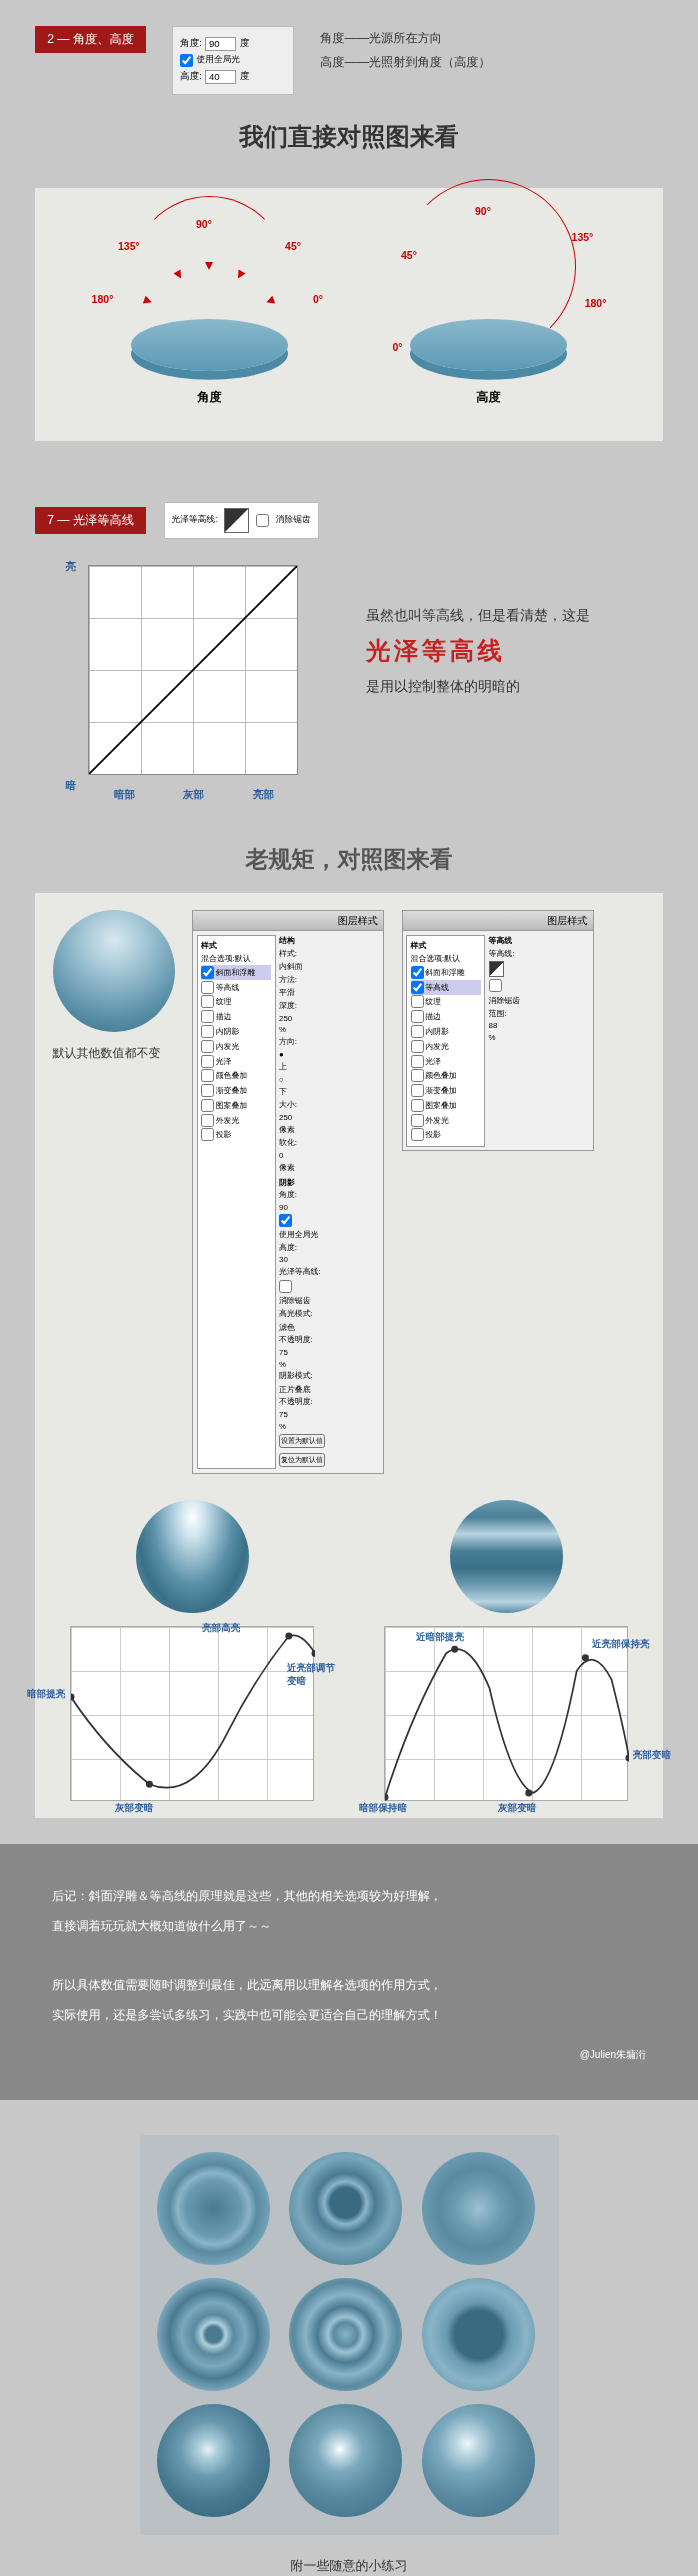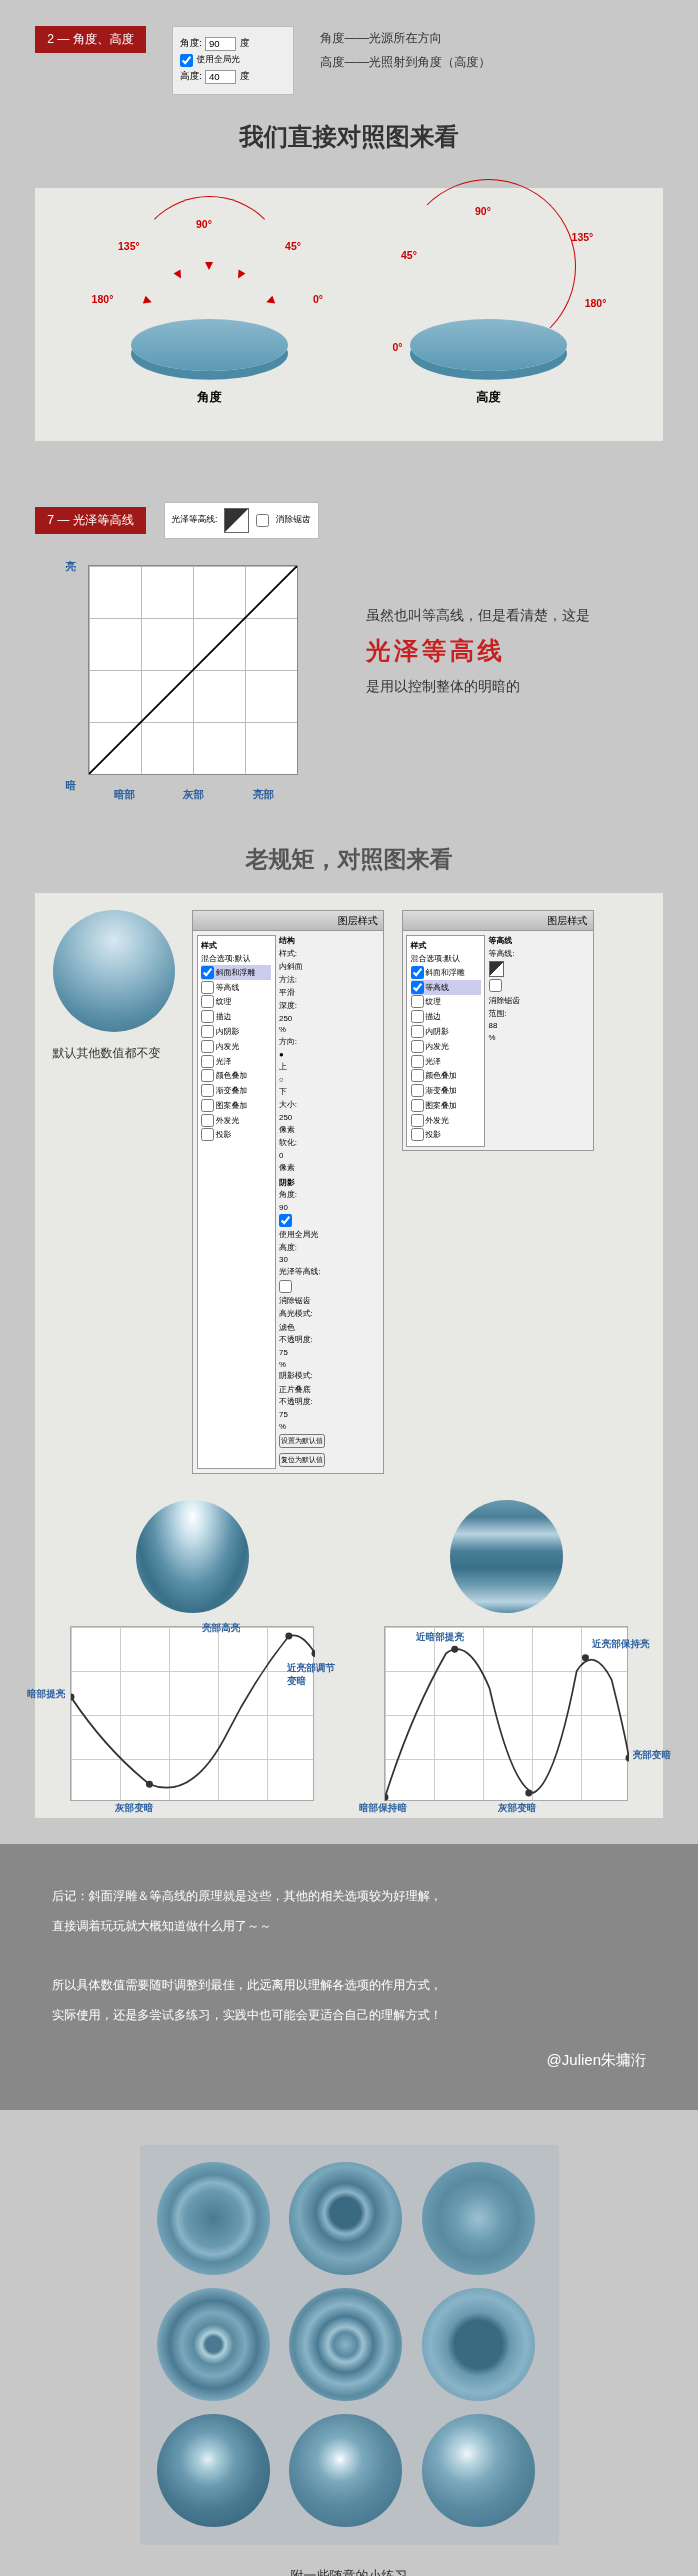--- a/index.html
+++ b/index.html
@@ -57,21 +57,21 @@
 .curve-ex { width: 279px; }
 .sphere2 { width: 113px; height: 113px; border-radius: 50%; margin: 0 auto 13px; }
 .sphere-a { background: radial-gradient(ellipse at 50% 15%, #fff 0%, #cde4ee 15%, #5a8fa8 50%, #3a6f88 70%, #5a8fa8 90%); }
 .sphere-b { background: linear-gradient(180deg, #6a9ab0 0%, #4a7f98 15%, #b8d4e0 30%, #4a7f98 45%, #3a6f88 60%, #6a9ab0 75%, #b8d4e0 90%, #5a8fa8 100%); }
 .curve-chart { width: 244px; height: 175px; border: 0.9px solid #aaa; background: #fff; position: relative; margin: 0 auto; background-image: linear-gradient(#ccc 0.9px, transparent 0.9px), linear-gradient(90deg, #ccc 0.9px, transparent 0.9px); background-size: 49px 44px; }
 .anno { position: absolute; font-size: 9.6px; color: #2a5f9e; font-weight: bold; }
 
 
 .footer { background: #888; padding: 35px 52px; color: #fff; font-size: 12.2px; line-height: 2; }
 .footer p { margin: 5.2px 0; }
-.attrib { text-align: right; font-size: 15px; margin-top: 17.5px; }
+.attrib { text-align: right; font-size: 10px; margin-top: 17.5px; }
 
 
 .final-sec { background: #c8c8c8; padding: 35px; text-align: center; }
 .knob-grid { width: 419px; background: #bbc0c4; padding: 17.5px; margin: 0 auto; display: grid; grid-template-columns: repeat(3, 1fr); gap: 13px; border-radius: 3.5px; }
 .knob { width: 113px; height: 113px; border-radius: 50%; }
 .k1 { background: radial-gradient(circle at 50% 50%, #4a7a92 0%, #6a9ab0 35%, #8ab4c8 45%, #5a8aa0 55%, #6a9ab0 65%, #9cc2d2 90%); }
 .k2 { background: radial-gradient(circle at 50% 45%, #3a6a82 0%, #3a6a82 18%, #8ab4c8 25%, #4a7a92 35%, #7aa8bc 55%, #5a8aa0 75%, #8ab4c8 95%); }
 .k3 { background: radial-gradient(circle at 50% 50%, #9cc2d2 0%, #6a9ab0 30%, #5a8aa0 50%, #6a9ab0 70%, #8ab4c8 90%); }
 .k4 { background: radial-gradient(circle at 50% 50%, #4a7a92 0%, #4a7a92 10%, #aed0dc 15%, #5a8aa0 25%, #7aa8bc 40%, #4a7a92 55%, #8ab4c8 75%, #6a9ab0 90%); }
 .k5 { background: radial-gradient(circle at 50% 50%, #8ab4c8 0%, #5a8aa0 15%, #9cc2d2 22%, #4a7a92 35%, #8ab4c8 50%, #5a8aa0 65%, #8ab4c8 85%); }

